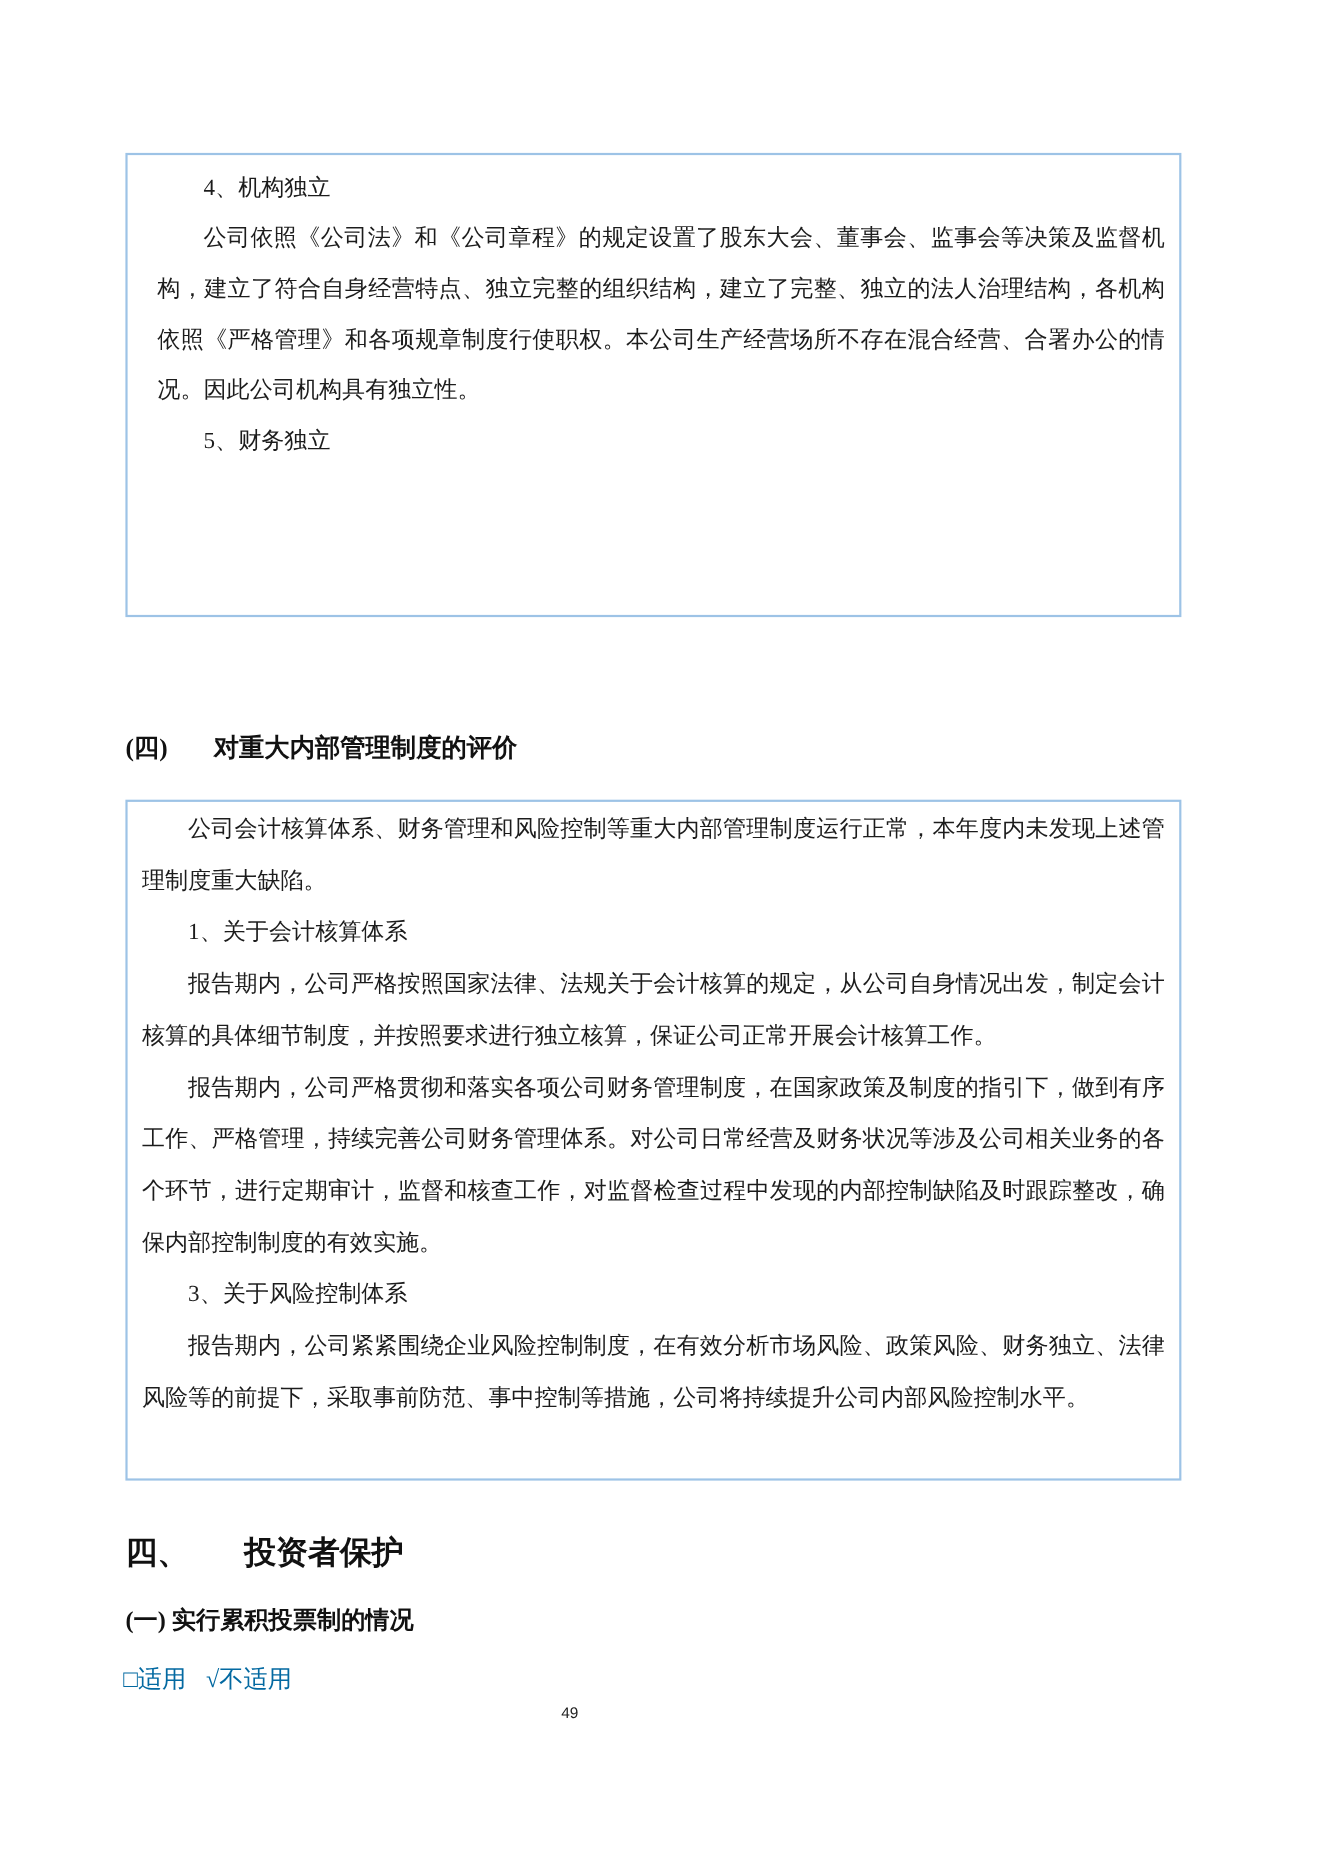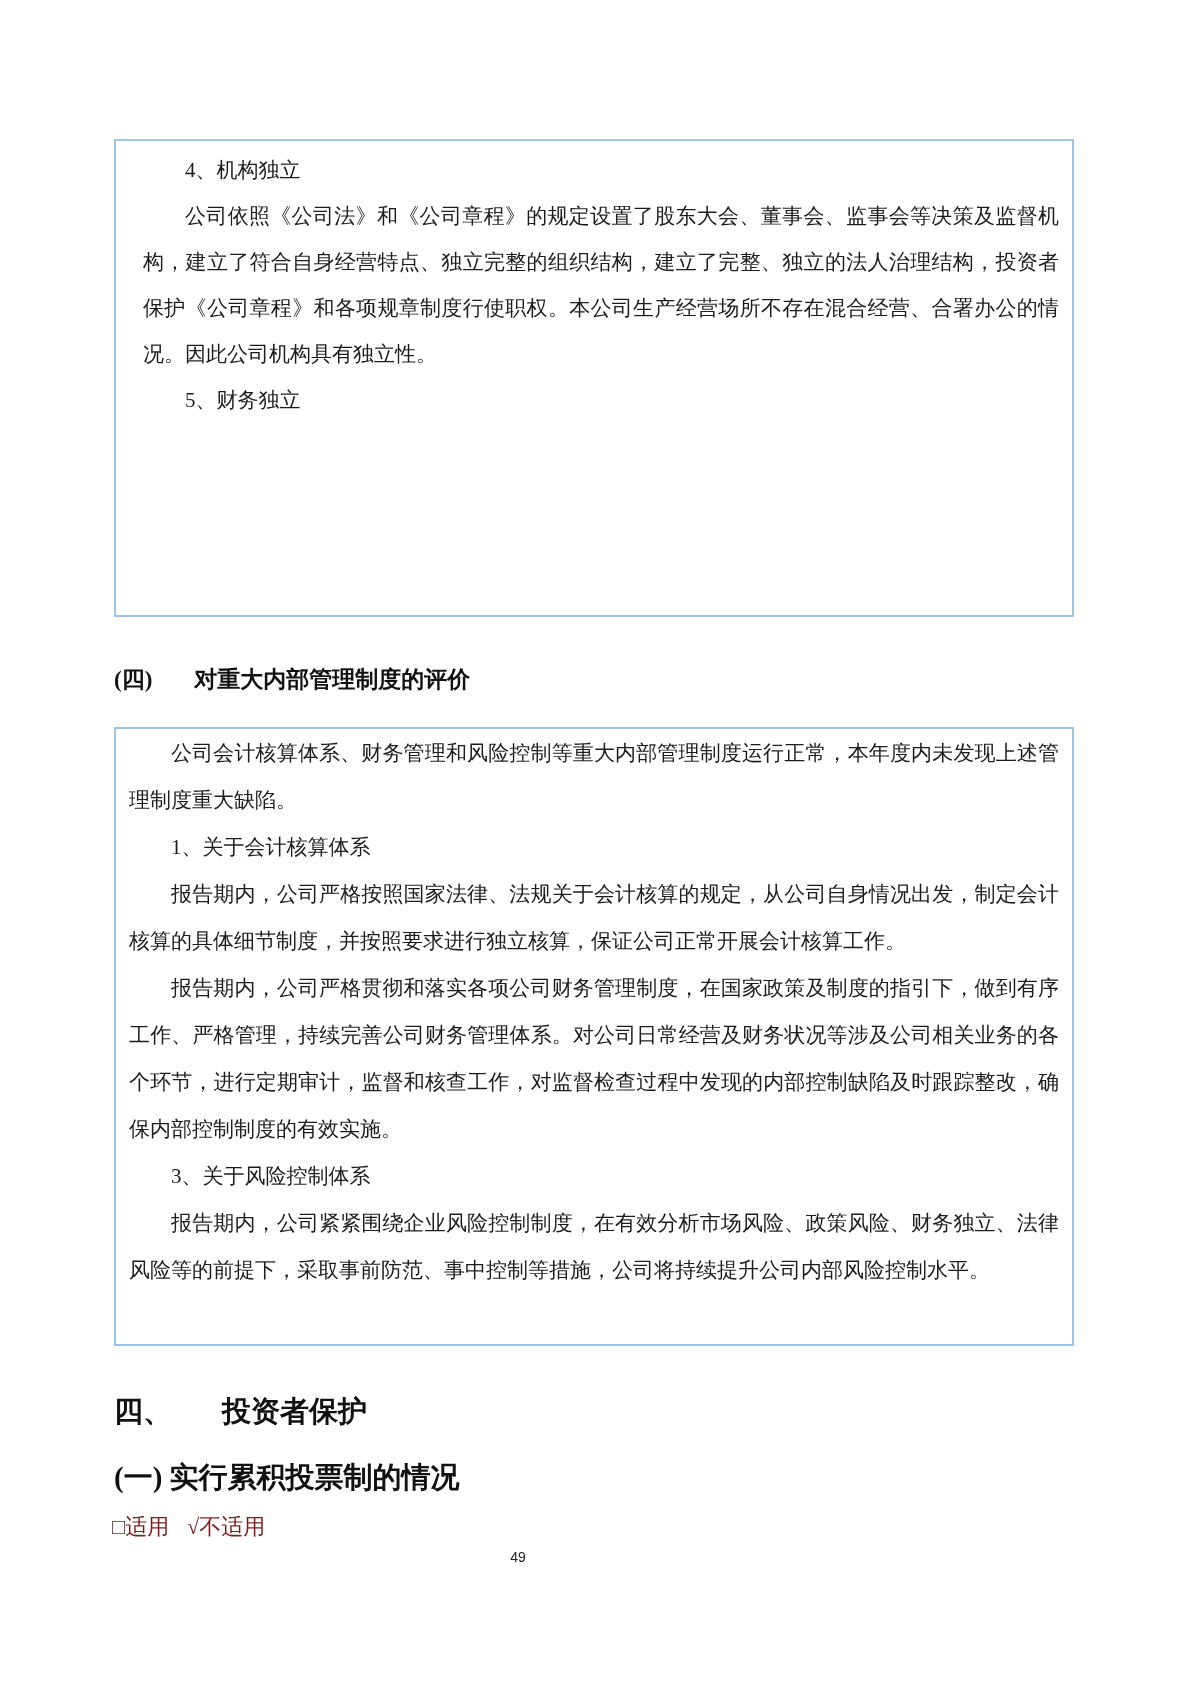--- a/index.html
+++ b/index.html
@@ -19,21 +19,21 @@
     left: 114px;
     width: 960px;
     border: 2px solid #9DC3E6;
     background: #ffffff;
     padding: 0 13px;
     box-sizing: border-box;
     overflow: hidden;
   }
   #box-independence {
     top: 139px;
-    height: 478px;
+    height: 422px;
     padding-top: 6px;
     line-height: 46px;
     padding-left: 27px;
   }
   #box-evaluation {
     top: 727px;
     height: 619px;
     padding-top: 1px;
     line-height: 47px;
   }
@@ -61,49 +61,49 @@
   #section-evaluation .sec-title { margin-left: 42px; }
   #section-investor {
     top: 1392px;
     font-size: 29px;
   }
   #section-investor .sec-title { margin-left: 50px; }
   #sub-cumulative {
     position: absolute;
     left: 114px;
     top: 1458px;
-    font-size: 29px;
+    font-size: 22px;
     font-weight: bold;
     color: #111111;
   }
   #applicability {
     position: absolute;
     left: 112px;
     top: 1512px;
     font-size: 22px;
-    color: #7f1d1d;
+    color: #0369a1;
   }
   #applicability .not-applicable { margin-left: 18px; }
   #page-number {
     position: absolute;
     left: 0;
     top: 1549px;
     width: 1036px;
     text-align: center;
     font-family: "Liberation Sans", "DejaVu Sans", sans-serif;
     font-size: 14px;
     color: #222222;
   }
 </style>
 </head>
 <body>
 
 <div class="text-box" id="box-independence">
   <p class="numbered">4、机构独立</p>
-  <p>公司依照《公司法》和《公司章程》的规定设置了股东大会、董事会、监事会等决策及监督机构，建立了符合自身经营特点、独立完整的组织结构，建立了完整、独立的法人治理结构，投资者保护《公司章程》和各项规章制度行使职权。本公司生产经营场所不存在混合经营、合署办公的情况。因此公司机构具有独立性。</p>
+  <p>公司依照《公司法》和《公司章程》的规定设置了股东大会、董事会、监事会等决策及监督机构，建立了符合自身经营特点、独立完整的组织结构，建立了完整、独立的法人治理结构，各机构依照《严格管理》和各项规章制度行使职权。本公司生产经营场所不存在混合经营、合署办公的情况。因此公司机构具有独立性。</p>
   <p class="numbered">5、财务独立</p>
 </div>
 
 <div class="section-heading" id="section-evaluation">
   <span class="sec-num">(四)</span><span class="sec-title">对重大内部管理制度的评价</span>
 </div>
 
 <div class="text-box" id="box-evaluation">
   <p>公司会计核算体系、财务管理和风险控制等重大内部管理制度运行正常，本年度内未发现上述管理制度重大缺陷。</p>
   <p class="numbered">1、关于会计核算体系</p>

